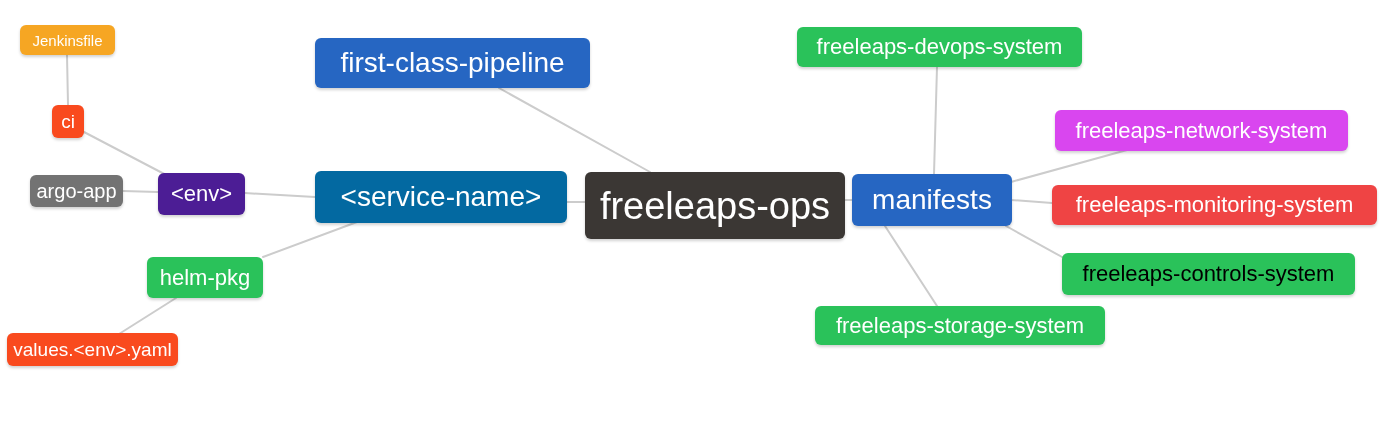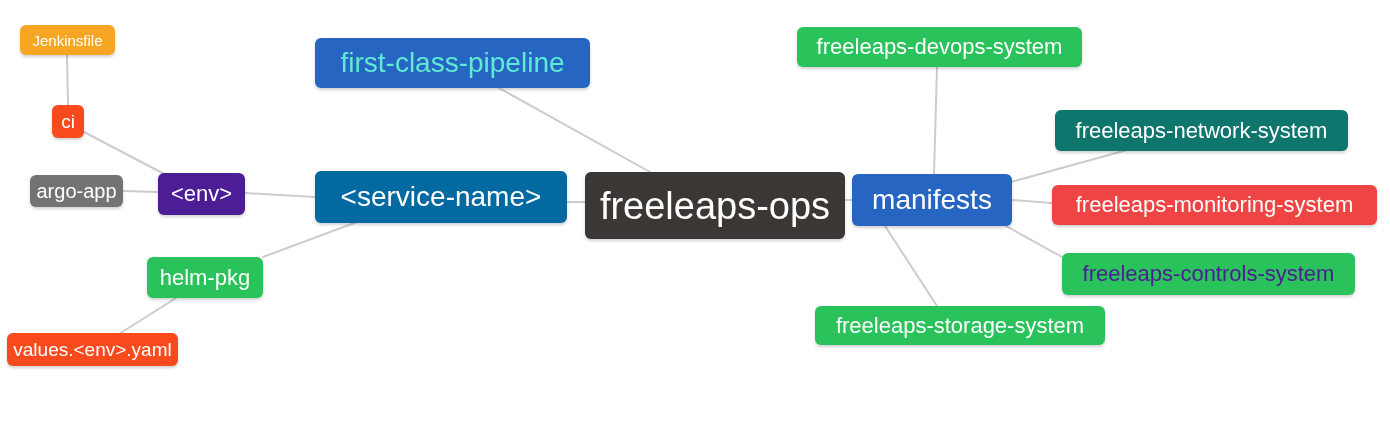--- a/index.html
+++ b/index.html
@@ -52,28 +52,28 @@
     <line class="edge" x1="567" y1="202" x2="585" y2="202" stroke="#CCCCCC"></line>
     <line class="edge" x1="845" y1="200" x2="852" y2="200" stroke="#CCCCCC"></line>
     <line class="edge" x1="937" y1="67" x2="934" y2="174" stroke="#CCCCCC"></line>
     <line class="edge" x1="1011" y1="182" x2="1127" y2="150" stroke="#CCCCCC"></line>
     <line class="edge" x1="1011" y1="200" x2="1052" y2="203" stroke="#CCCCCC"></line>
     <line class="edge" x1="1006" y1="226" x2="1062" y2="257" stroke="#CCCCCC"></line>
     <line class="edge" x1="885" y1="226" x2="937" y2="306" stroke="#CCCCCC"></line>
   </svg>
 
   <div class="node n0" style="background-color: rgb(59, 55, 52); color: rgb(255, 255, 255);">freeleaps-ops</div>
-  <div class="node n1" style="background-color: rgb(38, 102, 194); color: #5eead4;">first-class-pipeline</div>
+  <div class="node n1" style="background-color: rgb(38, 102, 194); color: #ffffff;">first-class-pipeline</div>
   <div class="node n2" style="background-color: #0369a1; color: rgb(255, 255, 255);">&lt;service-name&gt;</div>
   <div class="node n3" style="background-color: rgb(38, 102, 194); color: rgb(255, 255, 255);">manifests</div>
   <div class="node n4" style="background-color: #4c1d95; color: rgb(255, 255, 255);">&lt;env&gt;</div>
   <div class="node n5" style="background-color: rgb(42, 194, 90); color: rgb(255, 255, 255);">helm-pkg</div>
   <div class="node n6" style="background-color: rgb(42, 194, 90); color: rgb(255, 255, 255);">freeleaps-devops-system</div>
-  <div class="node n7" style="background-color: #0f766e; color: rgb(255, 255, 255);">freeleaps-network-system</div>
+  <div class="node n7" style="background-color: #d946ef; color: rgb(255, 255, 255);">freeleaps-network-system</div>
   <div class="node n8" style="background-color: #ef4444; color: rgb(255, 255, 255);">freeleaps-monitoring-system</div>
-  <div class="node n9" style="background-color: rgb(42, 194, 90); color: #4c1d95;">freeleaps-controls-system</div>
+  <div class="node n9" style="background-color: rgb(42, 194, 90); color: #000000;">freeleaps-controls-system</div>
   <div class="node n10" style="background-color: rgb(42, 194, 90); color: rgb(255, 255, 255);">freeleaps-storage-system</div>
   <div class="node n11" style="background-color: rgb(249, 74, 30); color: rgb(255, 255, 255);">ci</div>
   <div class="node n12" style="background-color: #737373; color: rgb(255, 255, 255);">argo-app</div>
   <div class="node n13" style="background-color: rgb(249, 74, 30); color: rgb(255, 255, 255);">values.&lt;env&gt;.yaml</div>
   <div class="node n14" style="background-color: rgb(246, 166, 35); color: rgb(255, 255, 255);">Jenkinsfile</div>
 
 </div>
 
 </body></html>

